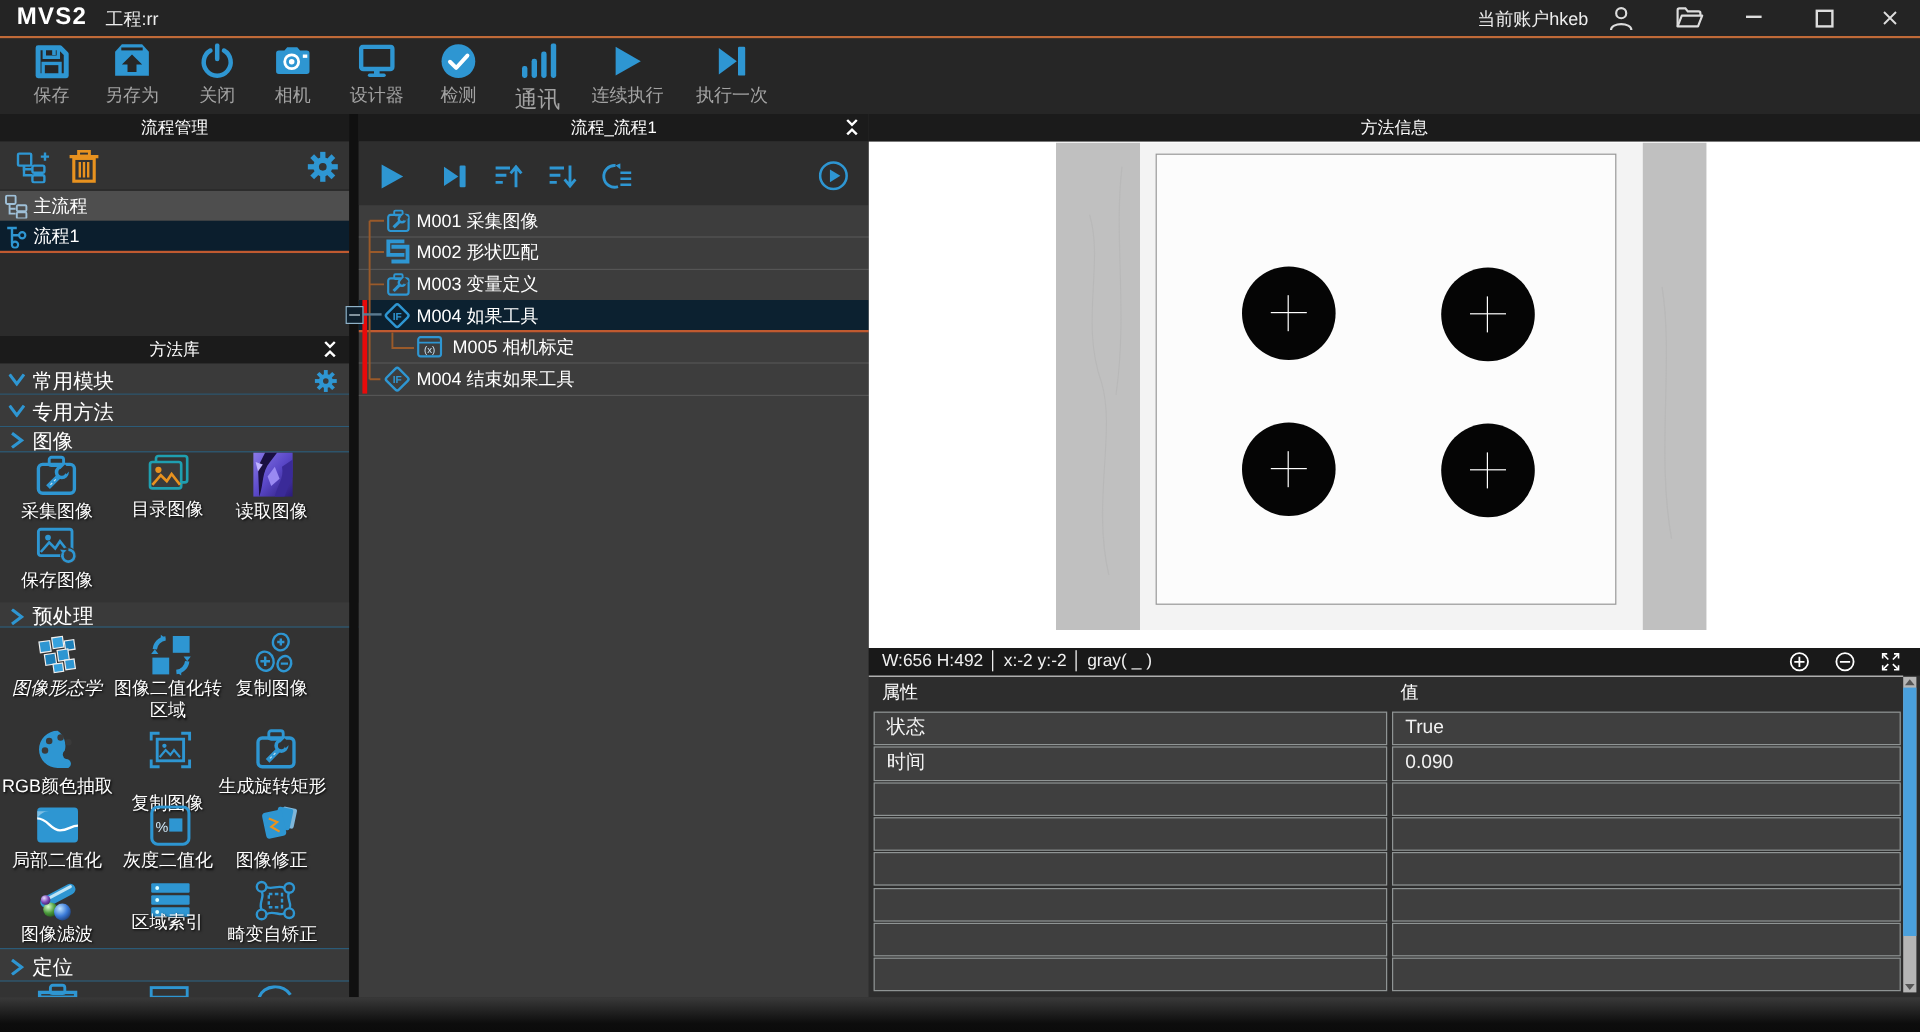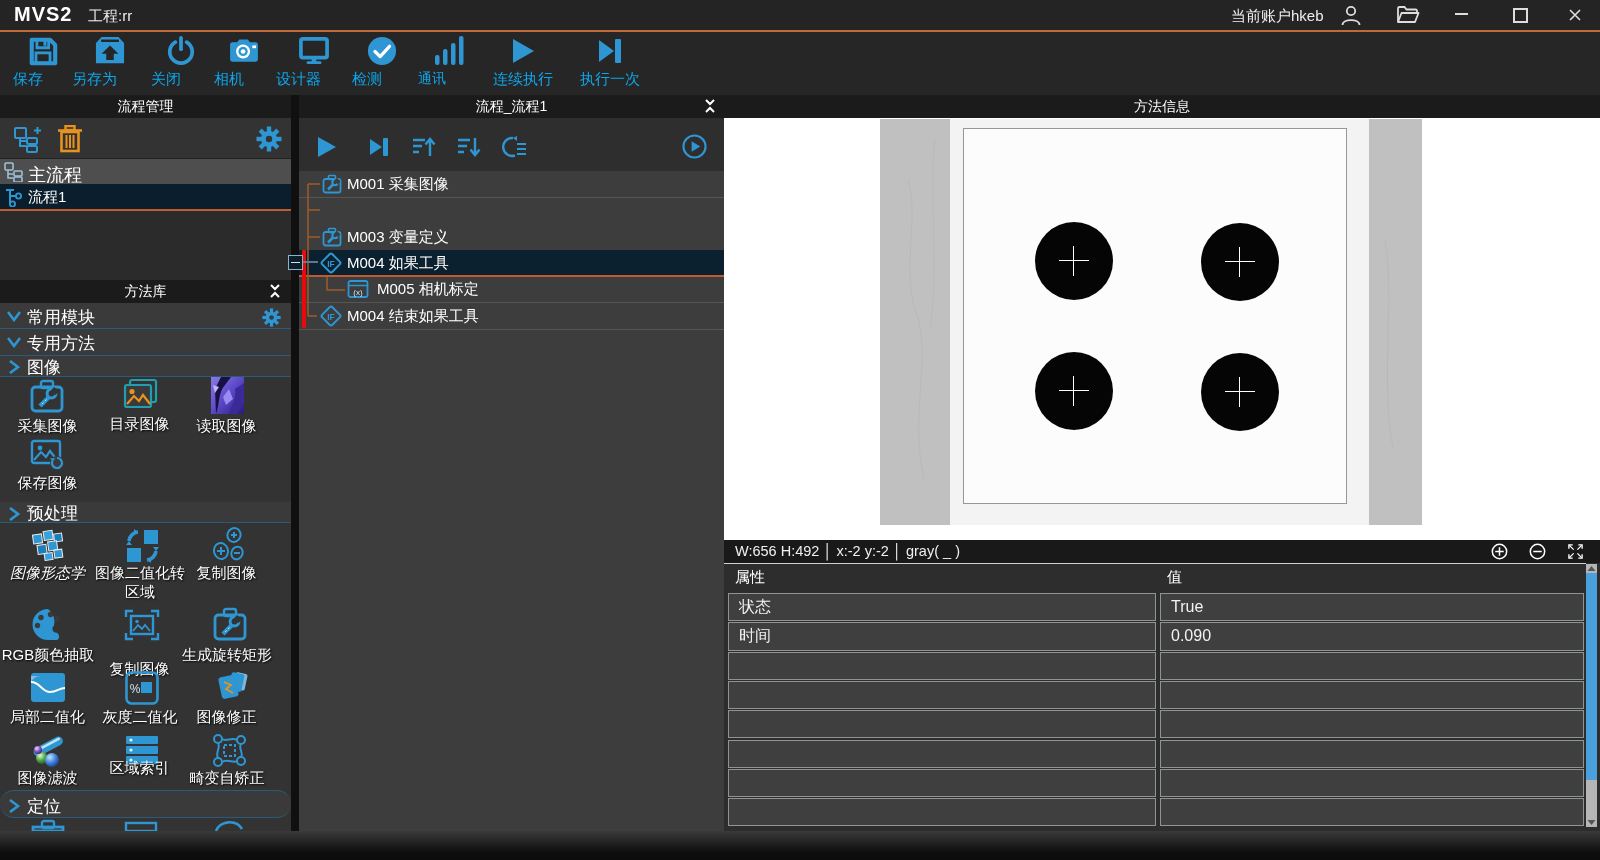--- a/index.html
+++ b/index.html
@@ -1,21 +1,21 @@
 <!DOCTYPE html>
 <html><head>
 <meta charset="utf-8">
 <style>
   html,body{margin:0;padding:0;}
   body{width:1600px;height:860px;background:#262626;position:relative;overflow:hidden;
        font-family:"Liberation Sans",sans-serif;color:#fff;}
   .abs{position:absolute;}
   .hdr{background:#1b1b1b;color:#fff;font-size:14px;text-align:center;line-height:23px;height:23px;}
   svg{display:block;}
-  .lbl{color:#0ea5e9;}
+  .lbl{color:#a3a3a3;text-align:center;}
   .trow{left:0;width:862px;height:29.3px;}
   .tc1,.tc2{position:absolute;top:1px;height:26.3px;background:#3f3f3f;border:1px solid #8f9494;
             font-size:16px;line-height:26px;padding-left:10px;color:#f2f2f2;}
   .tc1{left:4px;width:416px;}
   .tc2{left:436px;width:412px;}
   .mrow{left:0;width:425px;height:26.3px;position:absolute;border-bottom:1px solid #555555;}
   .mtxt{position:absolute;left:48px;top:4px;font-size:15px;color:#fff;}
   .glbl{position:absolute;color:#fff;font-size:15px;text-align:center;text-shadow:1px 1px 2px #000;}
 </style>
 </head>
@@ -87,21 +87,21 @@
     <path d="M8.5,16.5 L14,22 L24,11" fill="none" stroke="#fff" stroke-width="3.5" stroke-linecap="round" stroke-linejoin="round"></path>
   </svg>
   <div class="abs lbl" style="left:352px;top:38px;width:60px;font-size:15px;">检测</div>
 
   <svg class="abs" style="left:433px;top:4px;" width="32" height="30" viewBox="0 0 32 30">
     <rect x="2" y="19" width="4.5" height="10" rx="2" fill="#2e96d2"></rect>
     <rect x="10" y="13" width="4.5" height="16" rx="2" fill="#2e96d2"></rect>
     <rect x="18" y="7" width="4.5" height="22" rx="2" fill="#2e96d2"></rect>
     <rect x="26" y="0" width="4.5" height="29" rx="2" fill="#2e96d2"></rect>
   </svg>
-  <div class="abs lbl" style="left:418px;top:38px;width:60px;font-size:14px;">通讯</div>
+  <div class="abs lbl" style="left:418px;top:38px;width:60px;font-size:19px;">通讯</div>
 
   <svg class="abs" style="left:511px;top:6px;" width="24" height="26" viewBox="0 0 24 26">
     <path d="M2,1 L23,13 L2,25 z" fill="#2e96d2"></path>
   </svg>
   <div class="abs lbl" style="left:493px;top:38px;width:60px;font-size:15px;">连续执行</div>
 
   <svg class="abs" style="left:597px;top:6px;" width="26" height="26" viewBox="0 0 26 26">
     <path d="M2,2 L17,13 L2,24 z" fill="#2e96d2"></path>
     <rect x="18" y="1" width="6" height="24" rx="1" fill="#2e96d2"></rect>
   </svg>
@@ -151,21 +151,21 @@
     </svg>
   </div>
 
   <div class="abs" style="left:0;top:64px;width:291px;height:25px;background:#4e4e4e;">
     <svg class="abs" style="left:4px;top:3px;" width="20" height="20" viewBox="0 0 20 20">
       <rect x="1" y="1" width="8" height="7" rx="1" fill="none" stroke="#9fc0d8" stroke-width="1.6"></rect>
       <path d="M4,8 v8 h5 M4,12 h5" fill="none" stroke="#9fc0d8" stroke-width="1.6"></path>
       <rect x="10" y="9" width="8" height="5" rx="1" fill="none" stroke="#9fc0d8" stroke-width="1.6"></rect>
       <rect x="10" y="15" width="8" height="5" rx="1" fill="none" stroke="#9fc0d8" stroke-width="1.6"></rect>
     </svg>
-    <div class="abs" style="left:28px;top:4px;font-size:18px;">主流程</div>
+    <div class="abs" style="left:28px;top:4px;font-size:15px;">主流程</div>
   </div>
 
   <div class="abs" style="left:0;top:89px;width:291px;height:25px;background:#0b1e2d;border-bottom:2px solid #c05a30;">
     <svg class="abs" style="left:4px;top:3px;" width="20" height="20" viewBox="0 0 20 20">
       <path d="M2,3 h8 M6,3 v13" fill="none" stroke="#2e96d2" stroke-width="2"></path>
       <path d="M6,9 h6" fill="none" stroke="#2e96d2" stroke-width="2"></path>
       <circle cx="14.5" cy="9" r="2.6" fill="none" stroke="#2e96d2" stroke-width="1.8"></circle>
       <circle cx="8.5" cy="17" r="2.6" fill="none" stroke="#2e96d2" stroke-width="1.8"></circle>
     </svg>
     <div class="abs" style="left:28px;top:4px;font-size:15px;">流程1</div>
@@ -390,21 +390,21 @@
       <circle cx="29" cy="28" r="4"></circle>
       <path d="M10,6 C14,9 20,4 25,7"></path>
       <path d="M10,29 C15,25 22,31 25,28"></path>
       <path d="M6,10 C9,14 3,20 6,25"></path>
       <path d="M29,11 C26,15 32,21 29,24"></path>
       <rect x="12" y="12" width="11" height="11" stroke-dasharray="3,2"></rect>
     </g>
   </svg>
   <div class="glbl" style="left:172px;top:674px;width:110px;">畸变自矫正</div>
 
-  <div class="abs" style="left:0;top:695px;width:291px;height:26px;background:#3a3a3a;border-top:1px solid #2b5b78;border-bottom:1px solid #2b5b78;border-radius:14px;">
+  <div class="abs" style="left:0;top:695px;width:291px;height:26px;background:#3a3a3a;border-top:1px solid #2b5b78;border-bottom:1px solid #2b5b78;">
     <svg class="abs" style="left:9px;top:8px;" width="11" height="14" viewBox="0 0 11 14">
         <path d="M1,1 L9,7 L1,13" fill="none" stroke="#2e96d2" stroke-width="2.6"></path>
       </svg>
     <div class="abs" style="left:27px;top:4px;font-size:17px;">定位</div>
   </div>
 
   <svg class="abs" style="left:30px;top:724px;" width="36" height="12" viewBox="0 0 36 12">
     <rect x="12" y="2" width="12" height="7" rx="2" fill="none" stroke="#2e96d2" stroke-width="2.4"></rect>
     <rect x="3" y="8" width="30" height="4" fill="none" stroke="#2e96d2" stroke-width="2.8"></rect>
   </svg>
@@ -453,20 +453,27 @@
   <div id="mlist" class="abs" style="left:0;top:76px;width:425px;height:660px;">
     <div class="mrow" style="top:0;">
       <svg class="abs bricon" style="left:23px;top:3px;" width="20" height="20" viewBox="0 0 20 20">
         <rect x="6.5" y="1.5" width="7" height="4" rx="1" fill="none" stroke="#2e96d2" stroke-width="1.6"></rect>
         <rect x="1.5" y="5" width="17" height="13.5" rx="2" fill="none" stroke="#2e96d2" stroke-width="1.8"></rect>
         <line x1="6" y1="15.5" x2="11.5" y2="10" stroke="#2e96d2" stroke-width="2.6"></line>
         <circle cx="13" cy="8.5" r="2.7" fill="none" stroke="#2e96d2" stroke-width="2"></circle>
         <rect x="12.5" y="4.5" width="5" height="4" fill="#3d3d3d" transform="rotate(45 14.5 7)"></rect>
       </svg>
       <div class="mtxt">M001 采集图像</div>
+    </div>
+    <div class="mrow" style="top:26.3px;">
+      <svg class="abs" style="left:22px;top:2px;" width="21" height="21" viewBox="0 0 21 21">
+        <path d="M1,0.5 h15 v3.2 h-11.8 v8.1 h11.8 v3.2 h-15 z" fill="#2e96d2"></path>
+        <path d="M5.2,5 h15 v15.5 h-15 v-3.2 h11.8 v-9.1 h-11.8 z" fill="#2e96d2"></path>
+      </svg>
+      <div class="mtxt">M002 形状匹配</div>
     </div>
     <div class="mrow" style="top:52.6px;">
       <svg class="abs" style="left:23px;top:3px;" width="20" height="20" viewBox="0 0 20 20">
         <rect x="6.5" y="1.5" width="7" height="4" rx="1" fill="none" stroke="#2e96d2" stroke-width="1.6"></rect>
         <rect x="1.5" y="5" width="17" height="13.5" rx="2" fill="none" stroke="#2e96d2" stroke-width="1.8"></rect>
         <line x1="6" y1="15.5" x2="11.5" y2="10" stroke="#2e96d2" stroke-width="2.6"></line>
         <circle cx="13" cy="8.5" r="2.7" fill="none" stroke="#2e96d2" stroke-width="2"></circle>
         <rect x="12.5" y="4.5" width="5" height="4" fill="#3d3d3d" transform="rotate(45 14.5 7)"></rect>
       </svg>
       <div class="mtxt">M003 变量定义</div>

